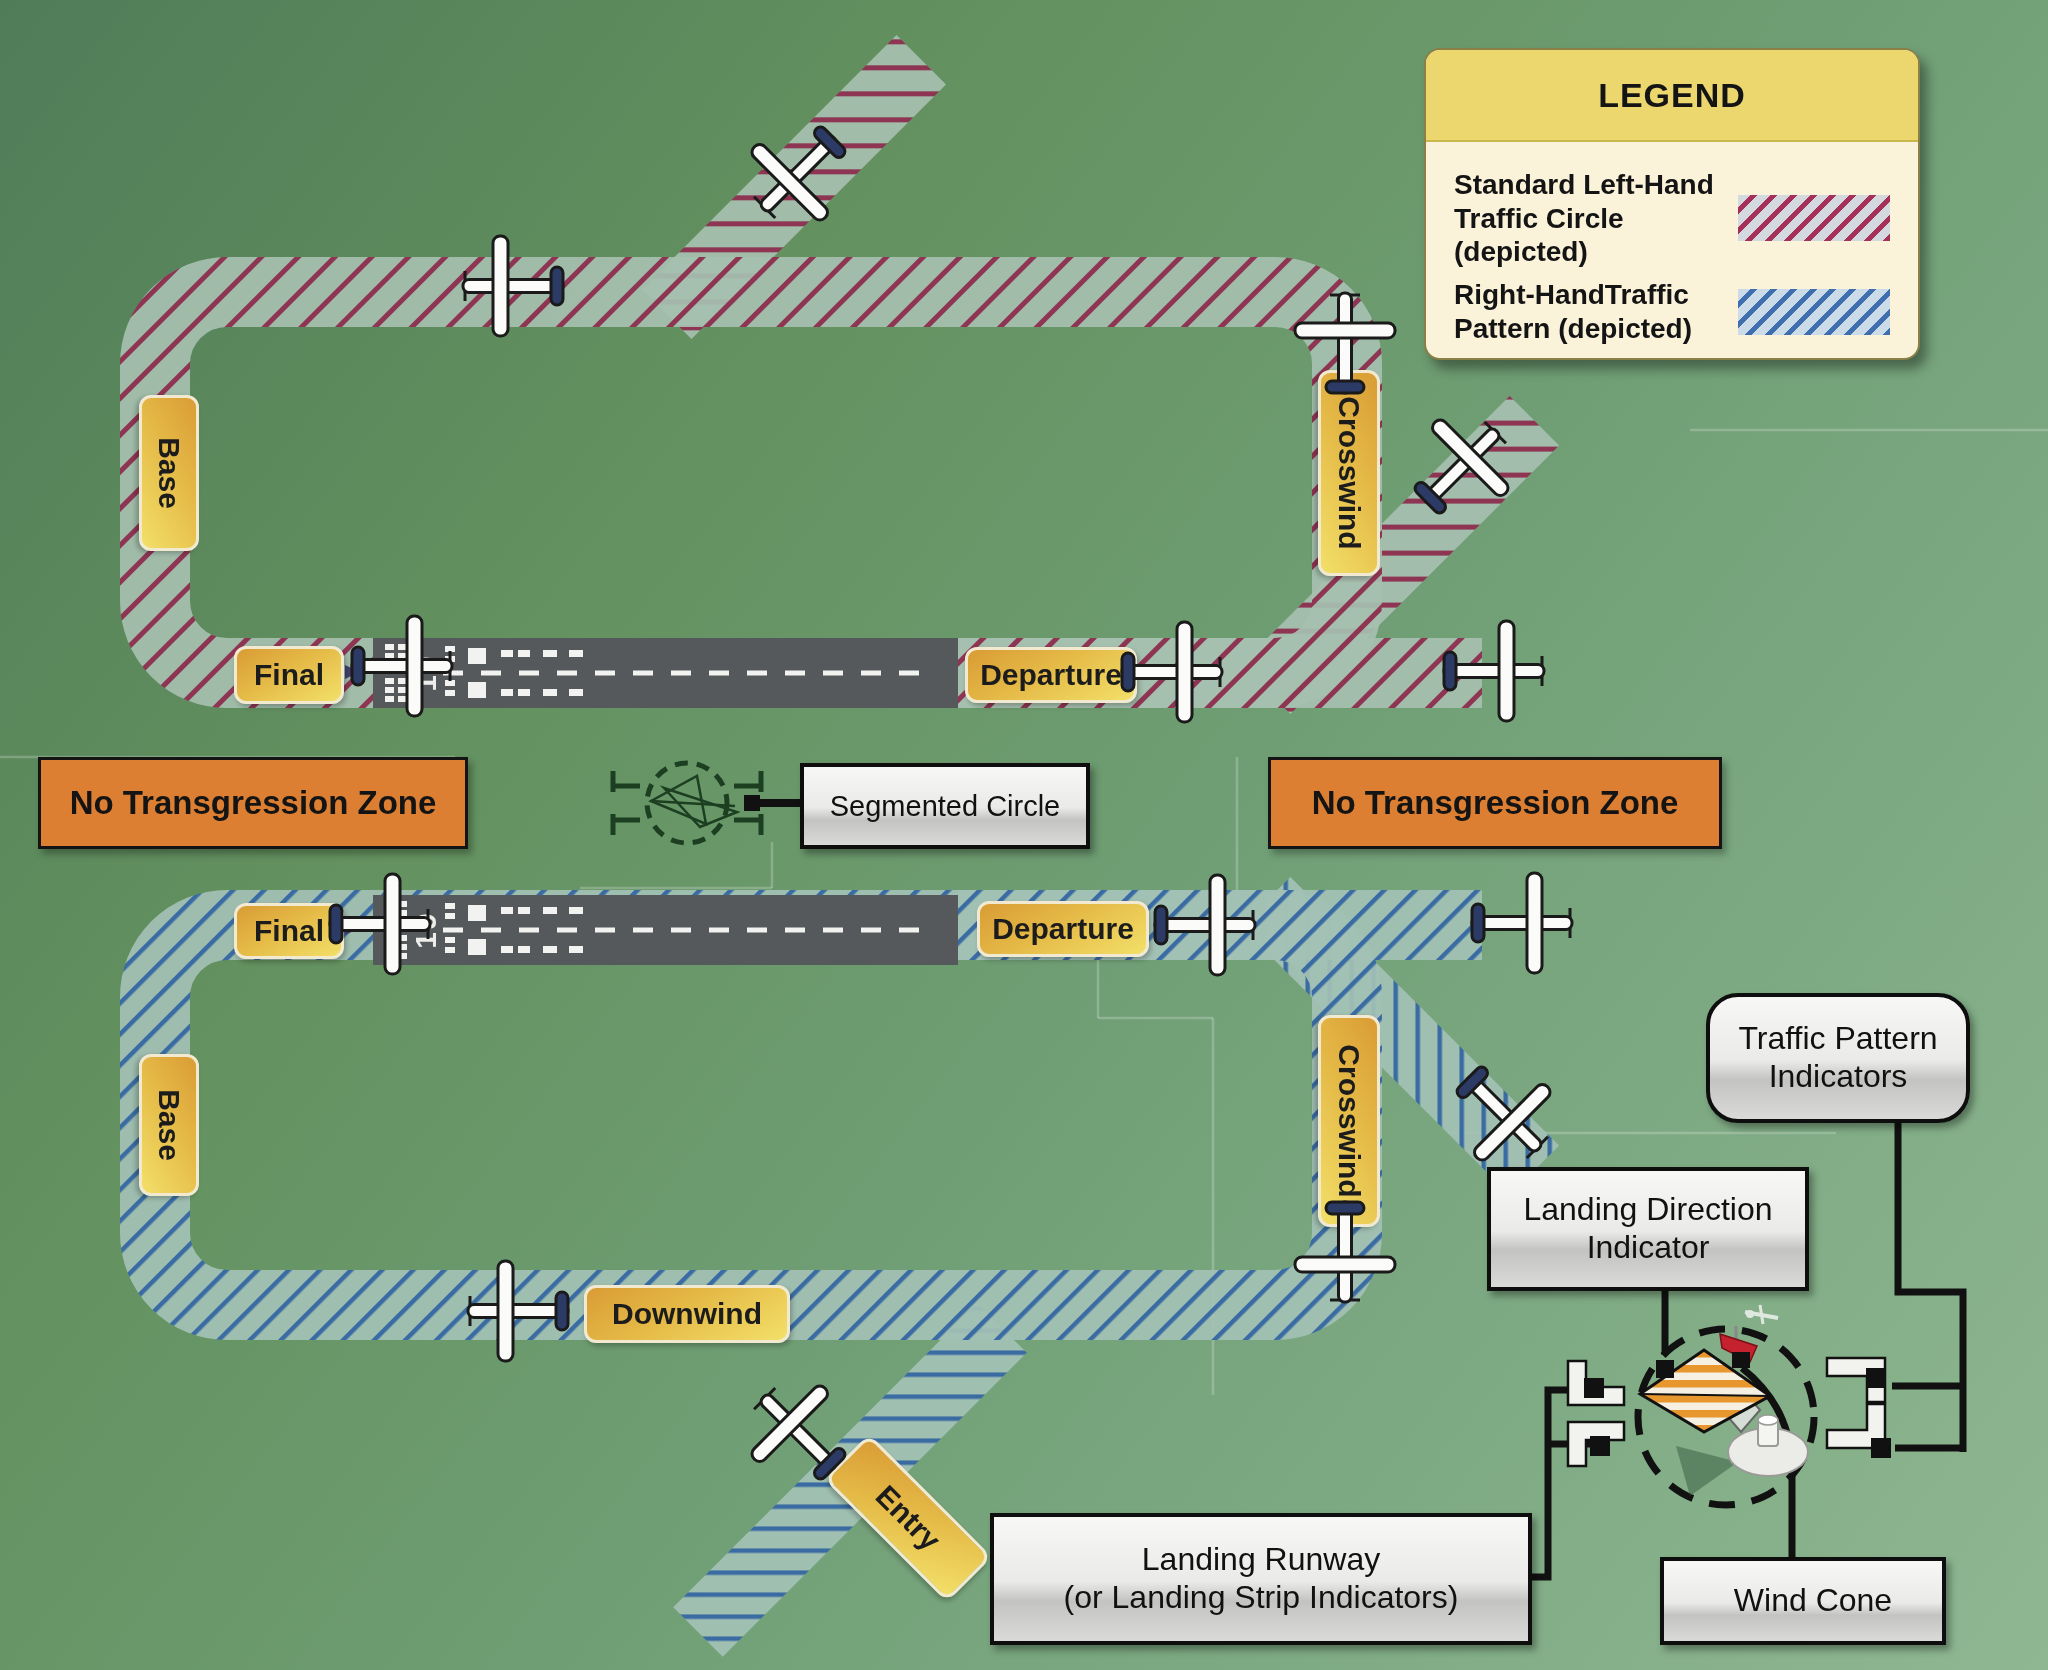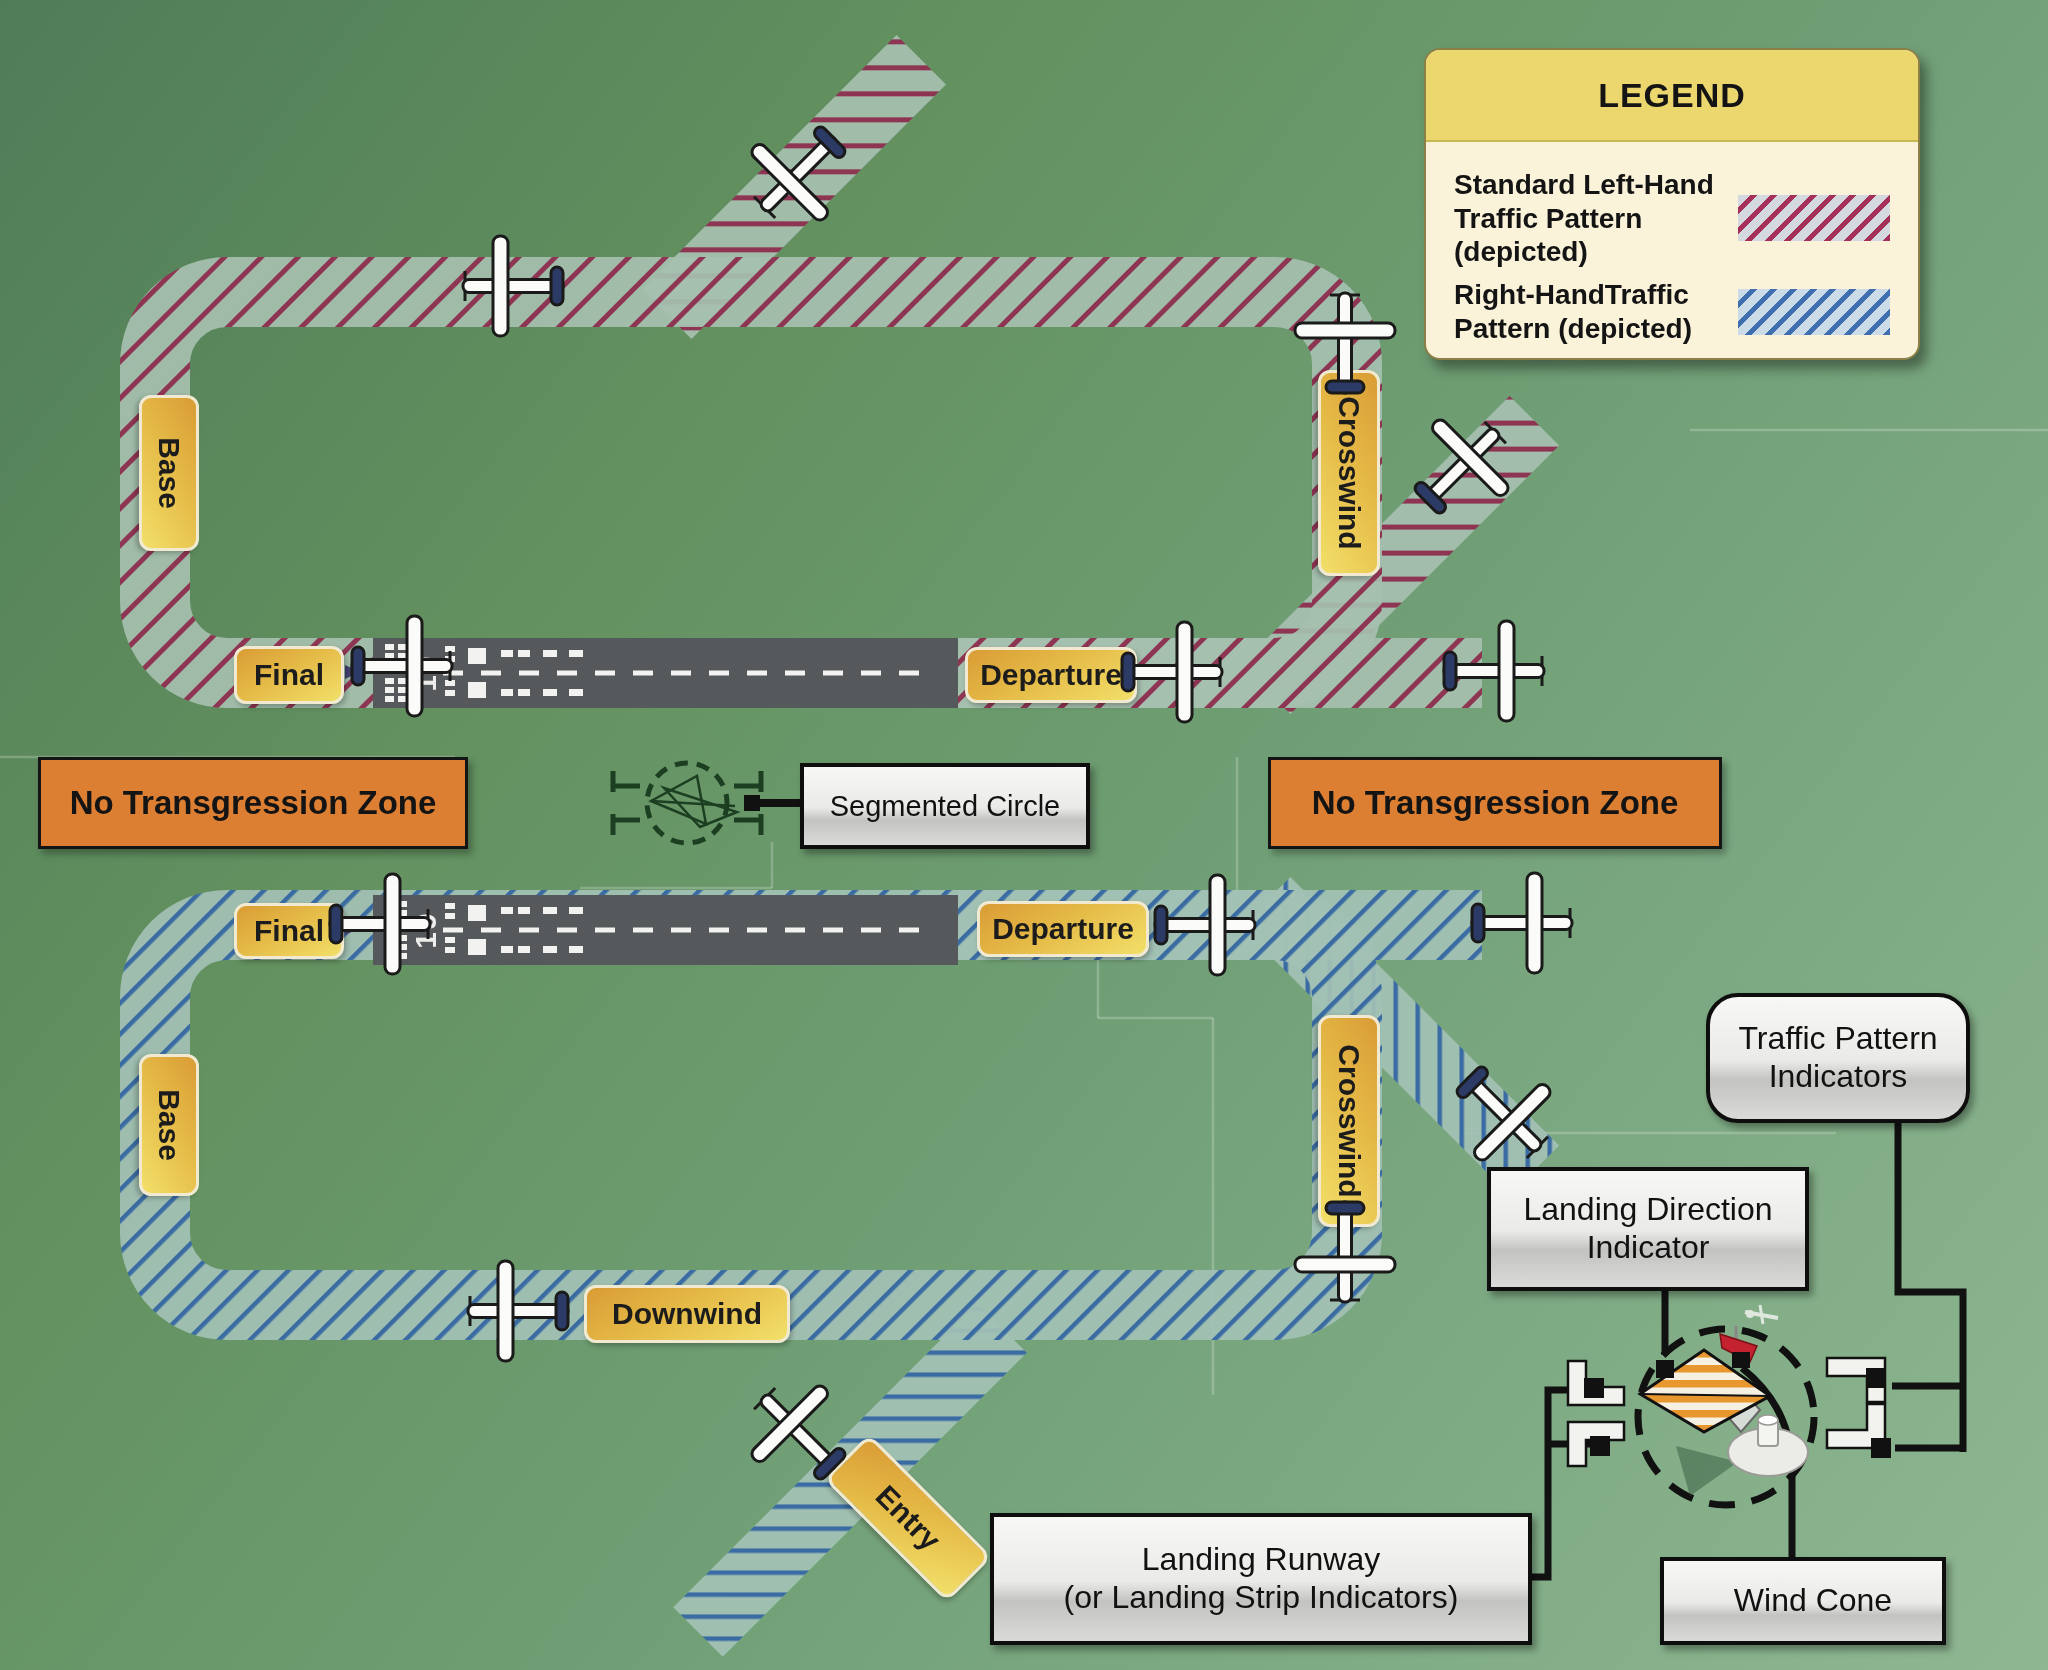--- a/index.html
+++ b/index.html
@@ -260,21 +260,21 @@
 Indicator</div>
   <div class="callout-box" style="left:990px;top:1513px;width:534px;height:124px;">Landing Runway
 (or Landing Strip Indicators)</div>
   <div class="callout-box" style="left:1660px;top:1557px;width:258px;height:80px;padding-left:20px;">Wind Cone</div>
 
   <div id="legend">
     <div class="hdr">LEGEND</div>
     <div id="legend-rows">
         <div class="legend-row" style="top: 118px;">
           <div class="legend-text">Standard Left-Hand
-Traffic Pattern (depicted)</div>
+Traffic Circle (depicted)</div>
           <div class="legend-swatch swatch-red"></div>
         </div>
         <div class="legend-row" style="top: 228px;">
           <div class="legend-text">Right-HandTraffic
 Pattern (depicted)</div>
           <div class="legend-swatch swatch-blue"></div>
         </div>
       </div>
   </div>
 

